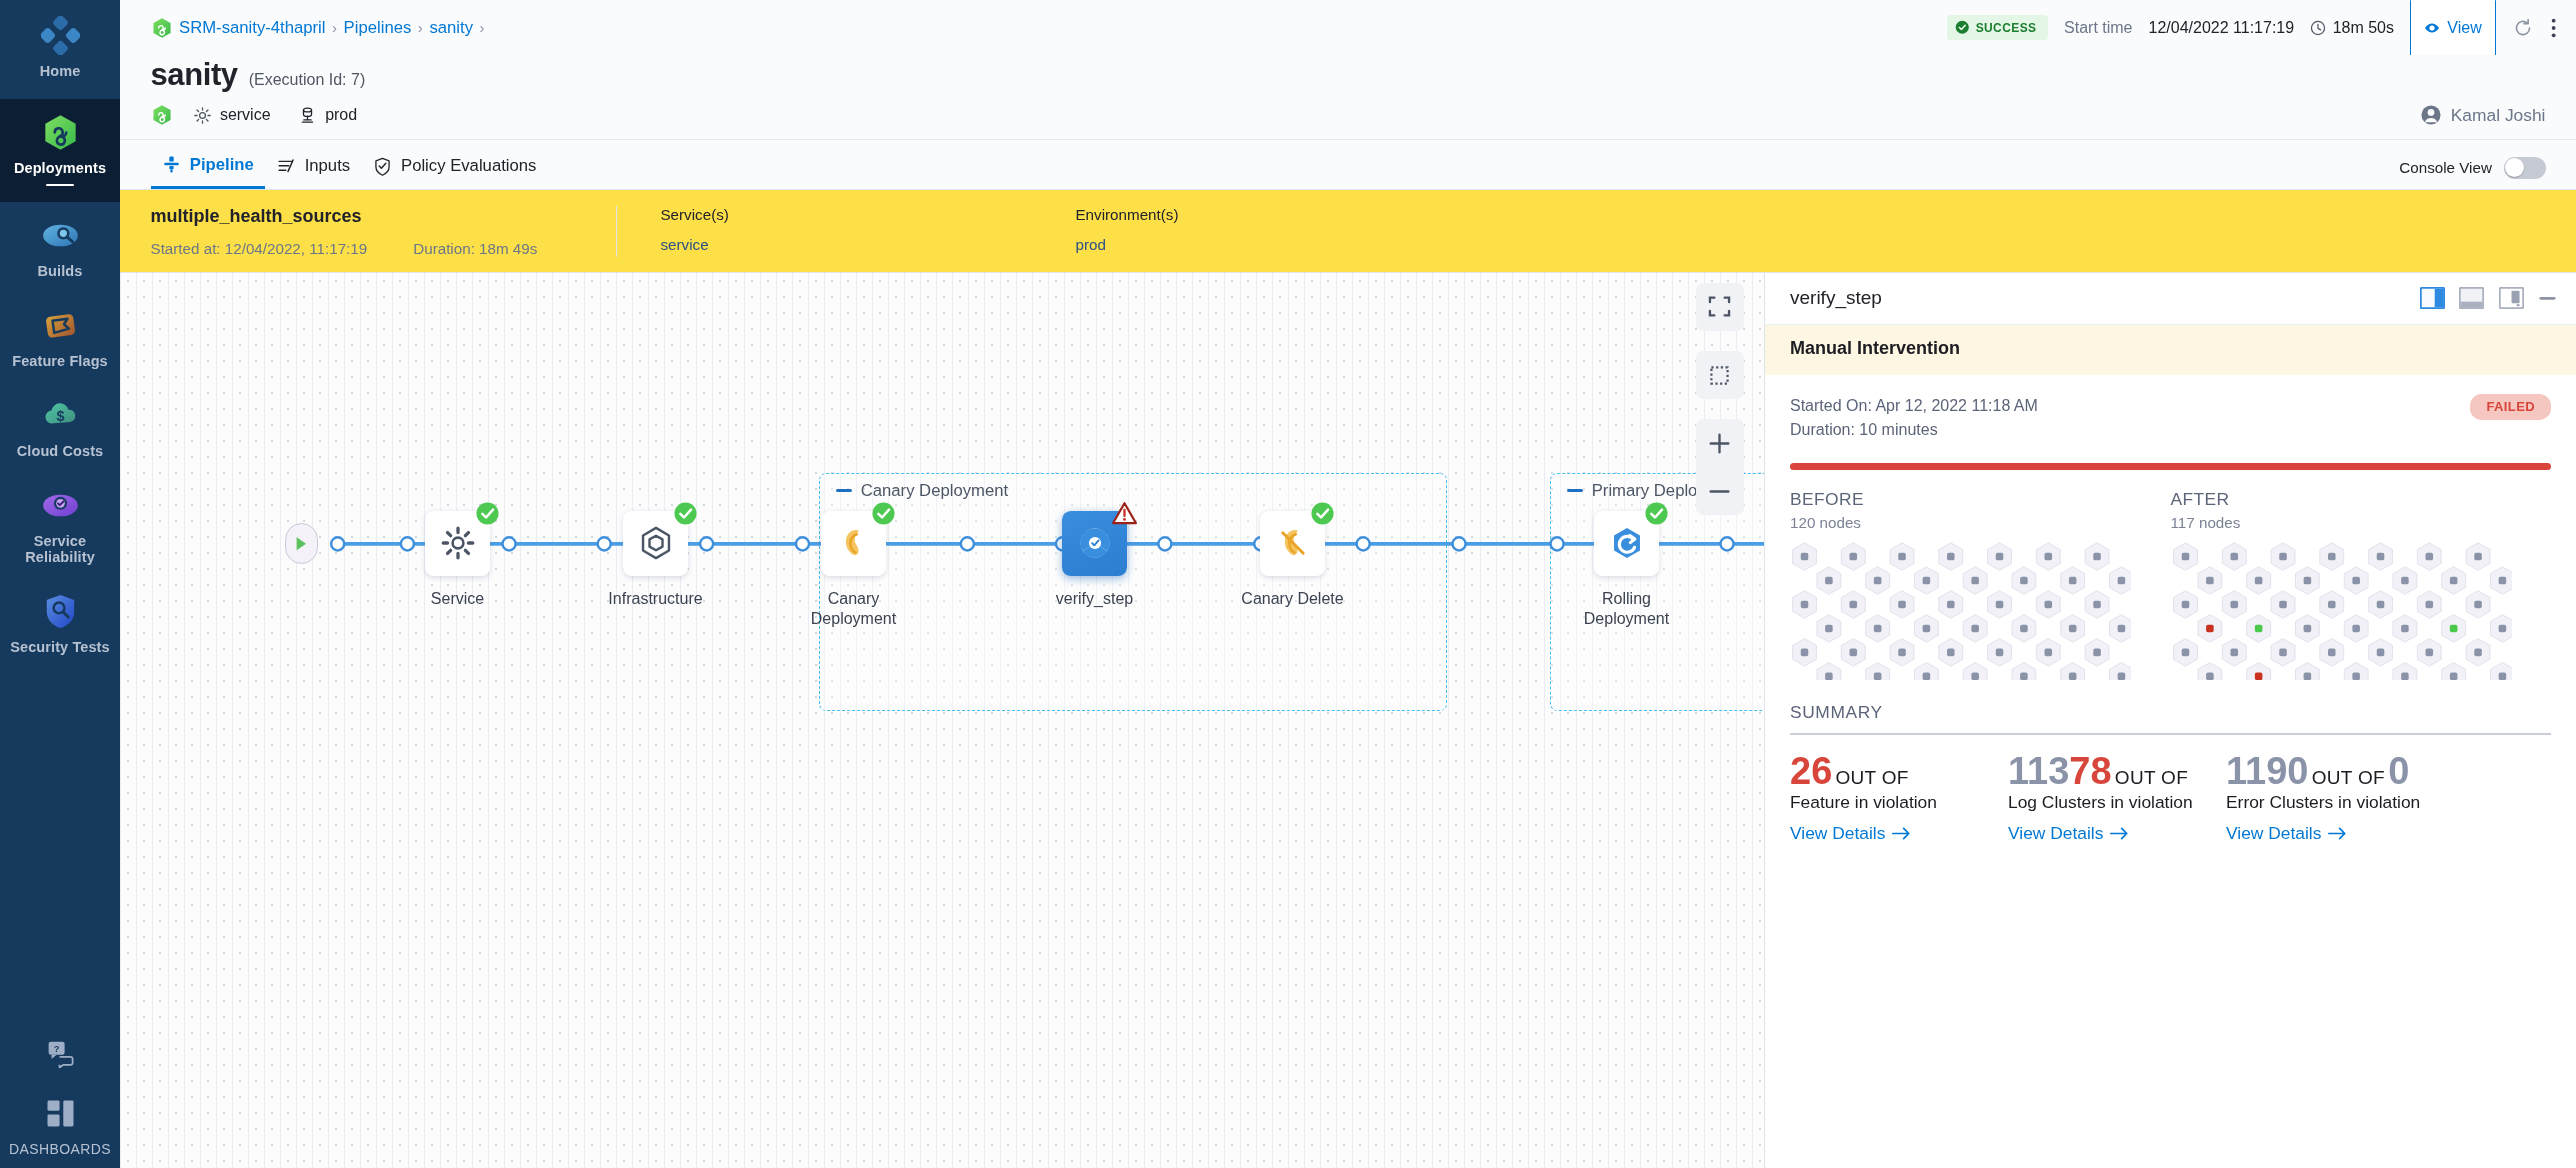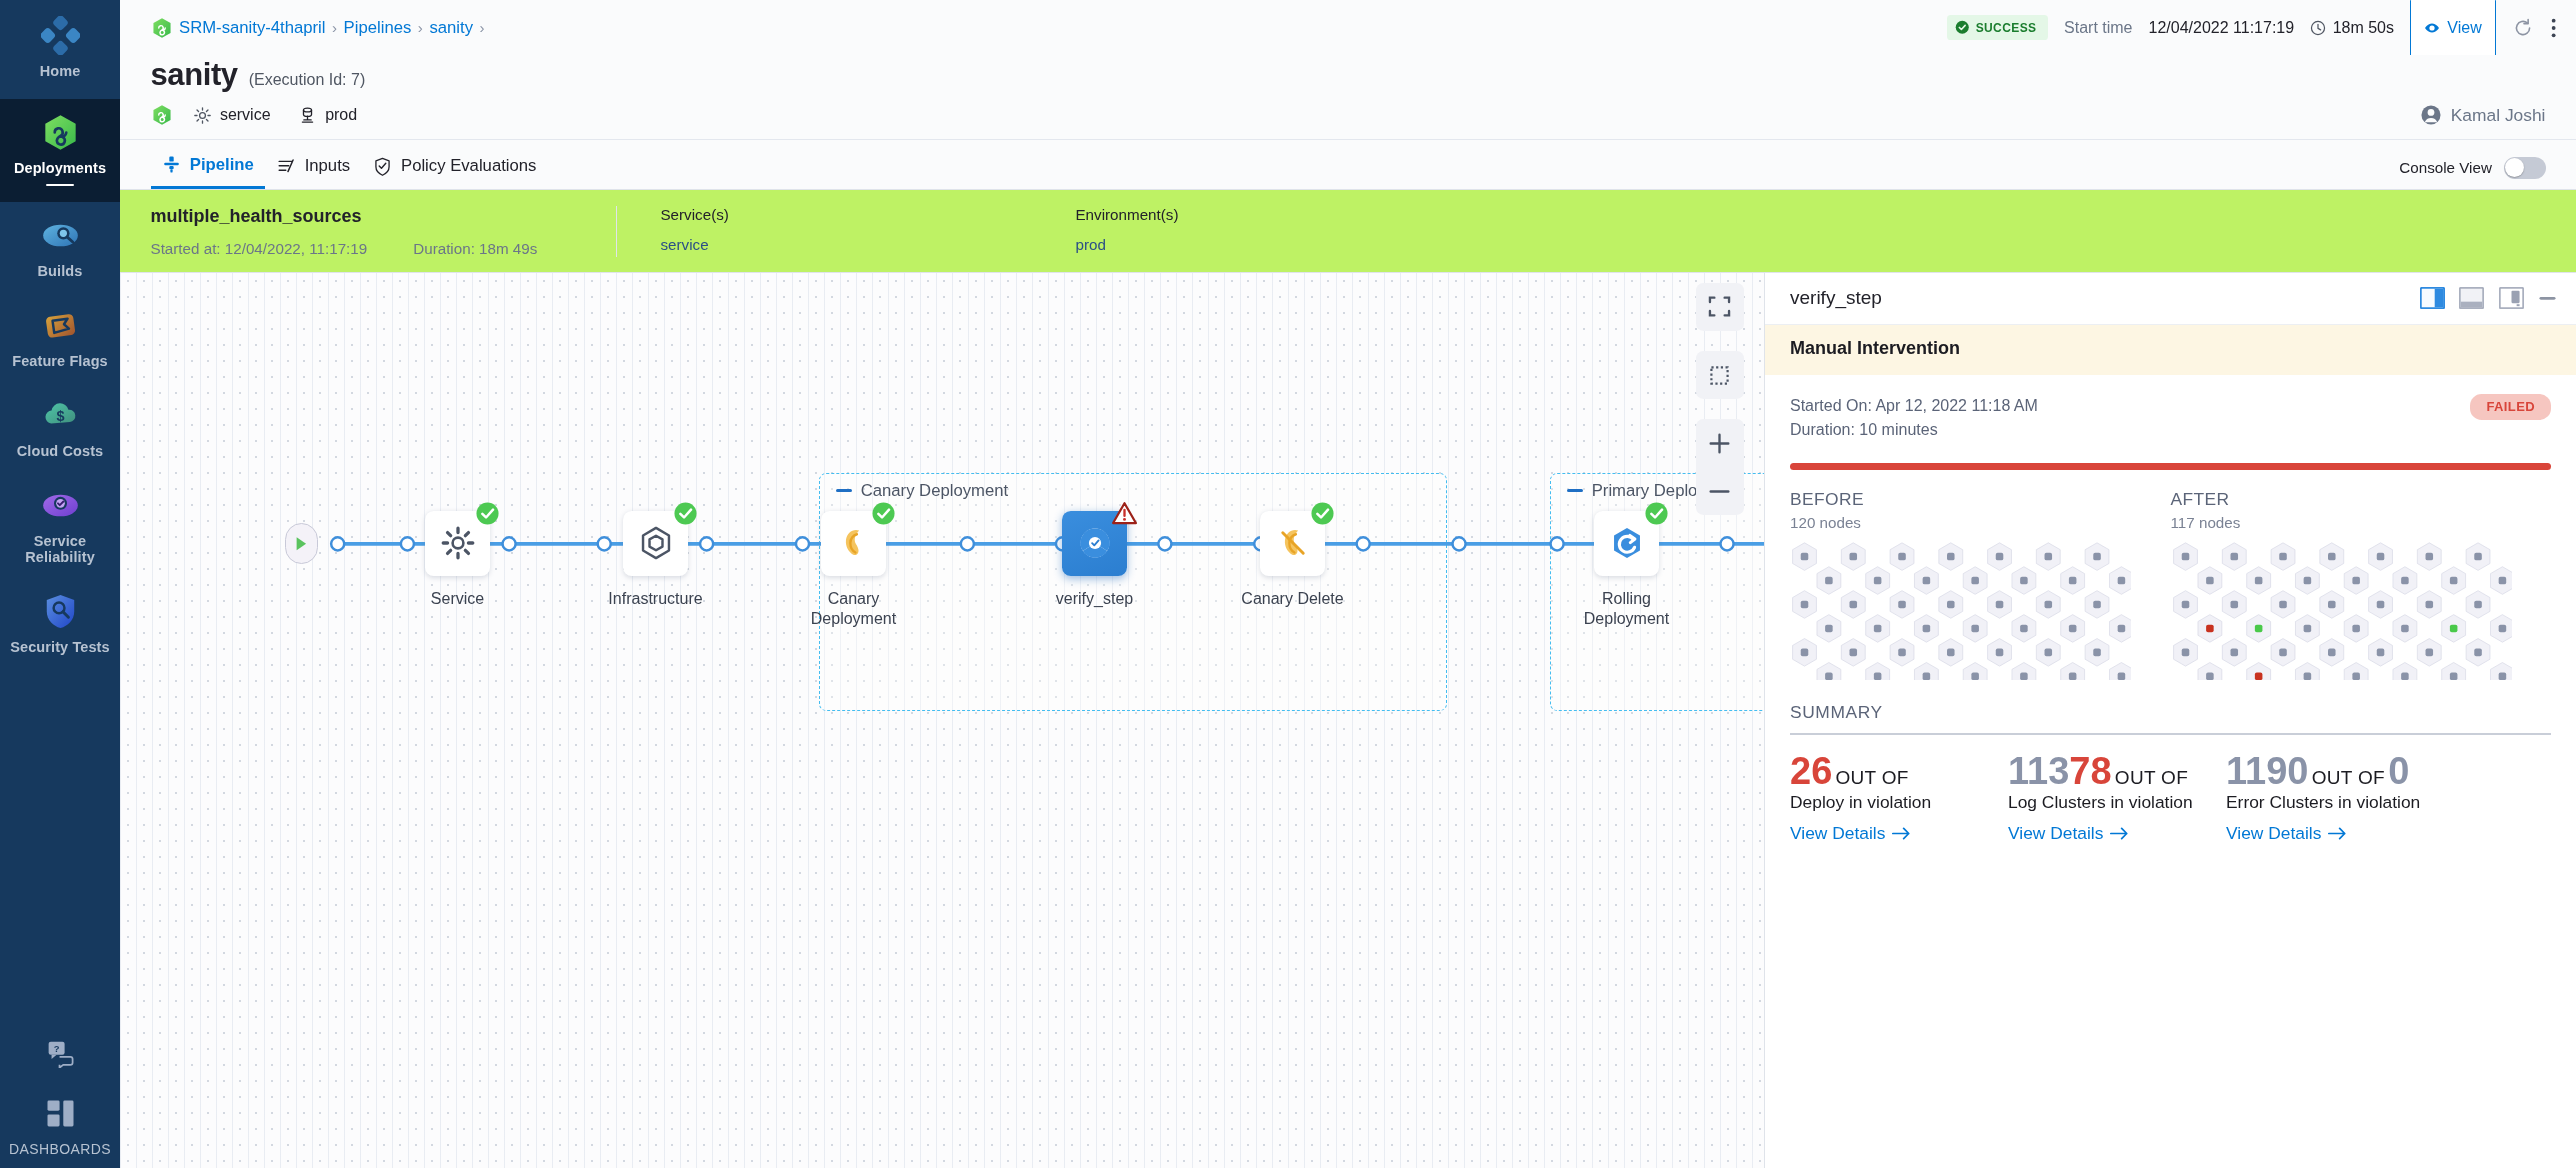--- a/index.html
+++ b/index.html
@@ -90,21 +90,21 @@
   .toggle {
     width: 42px; height: 22px; border-radius: 11px; background: #c5cad5;
     position: relative; cursor: pointer; flex: 0 0 42px;
   }
   .toggle .knob {
     position: absolute; top: 1.5px; left: 1.5px; width: 19px; height: 19px;
     border-radius: 50%; background: #fff; box-shadow: 0 0.7px 1.5px rgba(0,0,0,.3);
   }
 
   
-  .execbar { display: flex; padding: 16px 30.5px 14.5px; gap: 8px; background: #bef264; }
+  .execbar { display: flex; padding: 16px 30.5px 14.5px; gap: 8px; background: #fde047; }
   .exec-left { min-width: 450px; }
   .exec-name { font-size: 18px; font-weight: bold; color: #22222a; }
   .exec-sub { display: flex; gap: 46px; margin-top: 13px; }
   .exec-sub span { font-size: 15.2px; color: #6b7688; }
   .exec-div { width: 0.7px; background: #e0e4eb; margin: 0 36px 0 7.3px; }
   .exec-col { min-width: 407px; }
   .exec-col .hd { font-size: 15.2px; color: #22222a; }
   .exec-col .vl { font-size: 15.2px; color: #2b4f86; margin-top: 13px; cursor: pointer; }
 
   
@@ -876,21 +876,21 @@
           <div class="summary-t">SUMMARY</div>
           <div class="summary-line"></div>
 
           <div class="stats">
 
             <div class="stat">
               <div class="stat-head">
                 <span class="stat-num"><span class="red">26</span></span>
                 <span class="stat-of">OUT OF</span>
               </div>
-              <div class="stat-desc">Deploy in violation</div>
+              <div class="stat-desc">Feature in violation</div>
               <div class="stat-link">
                 <span>View Details</span>
                 <svg width="19" height="13" viewBox="0 0 26 18">
                   <path d="M1 9h22M16 2l7 7-7 7" fill="none" stroke="#0278d5" stroke-width="2.4" stroke-linecap="round" stroke-linejoin="round"></path>
                 </svg>
               </div>
             </div>
 
             <div class="stat">
               <div class="stat-head">

